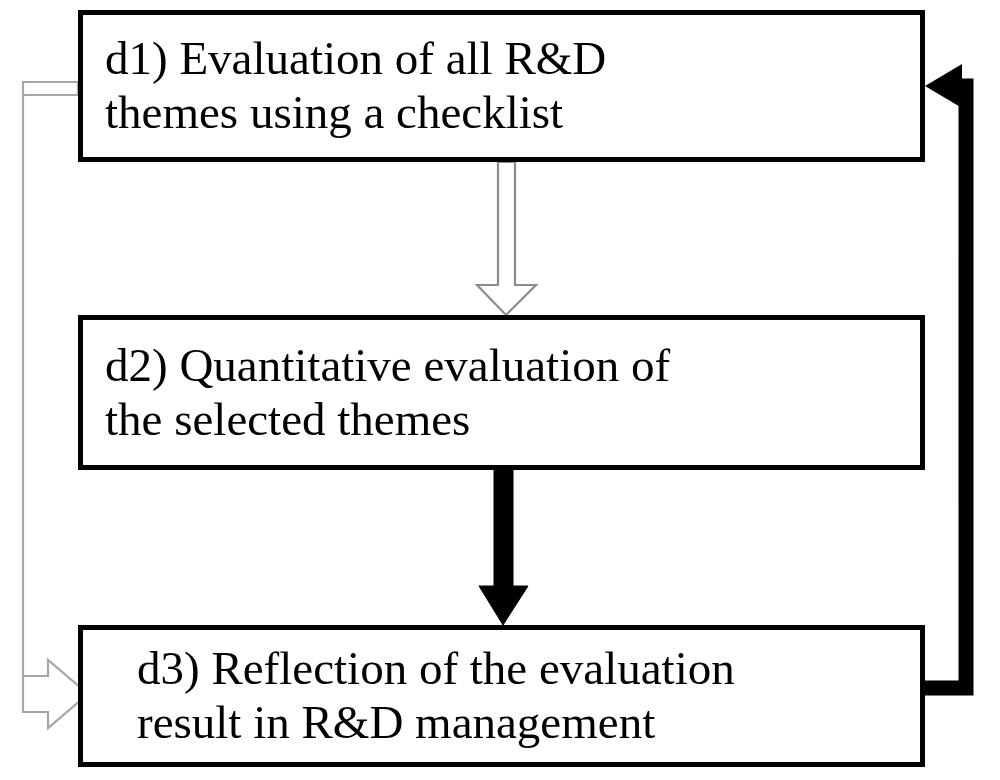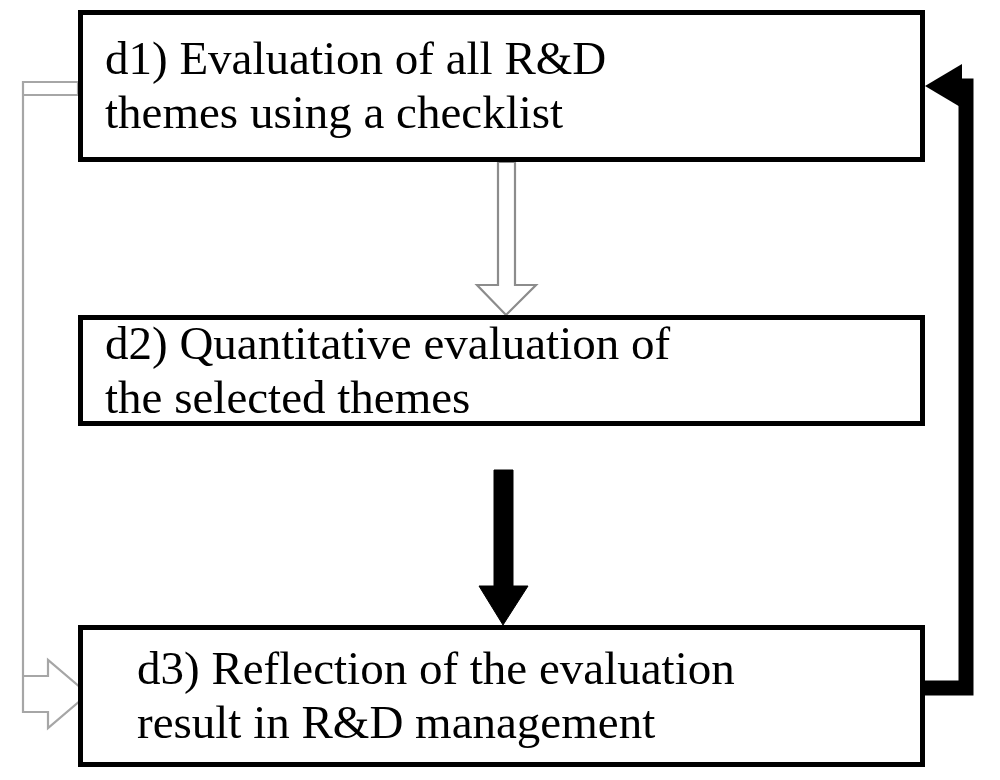--- a/index.html
+++ b/index.html
@@ -37,21 +37,21 @@
     display: block;
     padding: 0 0 0 22px;
     font-size: 47px;
     line-height: 1.14;
     color: #000000;
     letter-spacing: 0px;
     white-space: pre-line;
     font-family: "Liberation Serif", "DejaVu Serif", serif;
   }
   #node-d1 { left: 78px;  top: 10px;  width: 847px; height: 152px; }
-  #node-d2 { left: 78px;  top: 315px; width: 847px; height: 111px; }
+  #node-d2 { left: 78px;  top: 315px; width: 847px; height: 155px; }
   #node-d3 { left: 78px;  top: 625px; width: 847px; height: 142px; padding-left: 32px; }
 </style>
 </head>
 <body>
 
 <div id="canvas">
 
   <svg id="flow-svg" viewBox="0 0 1000 780">
 
     <g>

